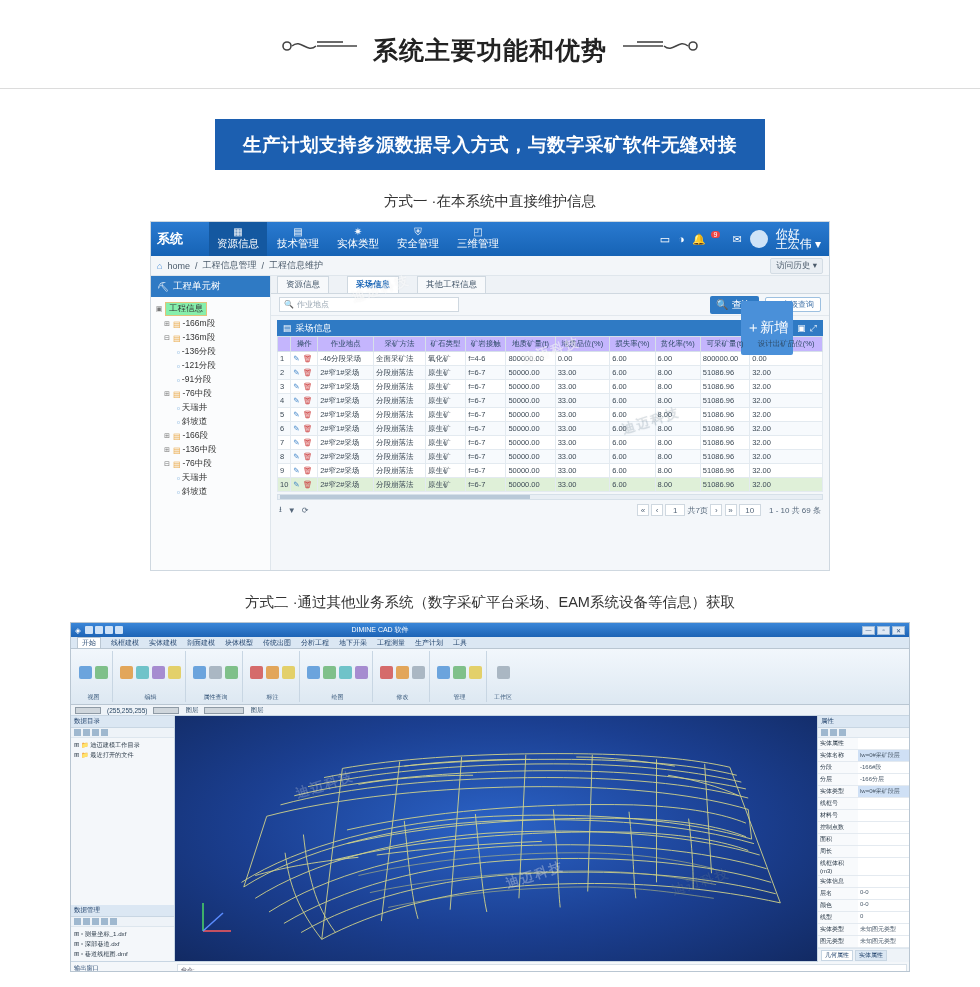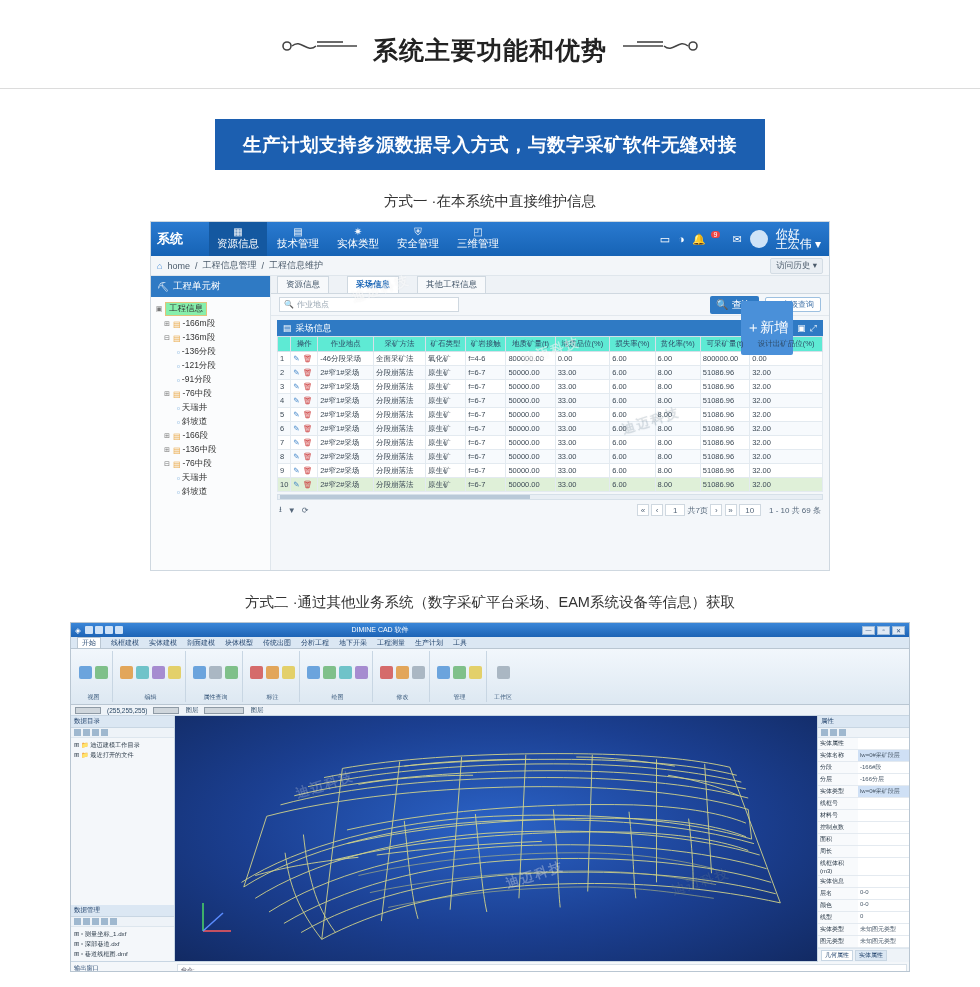--- a/index.html
+++ b/index.html
@@ -130,21 +130,21 @@
 
   .grid-head {
     background:#2f7ac4; color:#fff; height:16px; display:flex; align-items:center;
     padding:0 6px; font-size:9px; margin:4px 6px 0 6px;
   }
   .grid-head .right { margin-left:auto; display:flex; gap:4px; align-items:center;}
   .chip { background:#4a90d9; border-radius:2px; padding:18px 5px; font-size:14px;}
 
   table.s1-table { width: calc(100% - 12px); margin:0 6px; border-collapse:collapse; background:#fff; font-size:7.5px;}
   table.s1-table th {
-    background:#5eead4; color:#2d4a66; font-weight:normal;
+    background:#c4b5fd; color:#2d4a66; font-weight:normal;
     border:1px solid #d6e0e9; padding:2px 1px; white-space:nowrap;
   }
   table.s1-table td {
     border:1px solid #e3eaf0; padding:1.5px 2px; color:#3d4a56; white-space:nowrap;
   }
   table.s1-table tr:nth-child(even) td { background:#f7fafd; }
   table.s1-table tr.sel td { background:#dff0d8; }
   .op-ic { color:#2f7ac4; margin-right:3px;}
   .op-ic.red { color:#cc3b3b; }
 

